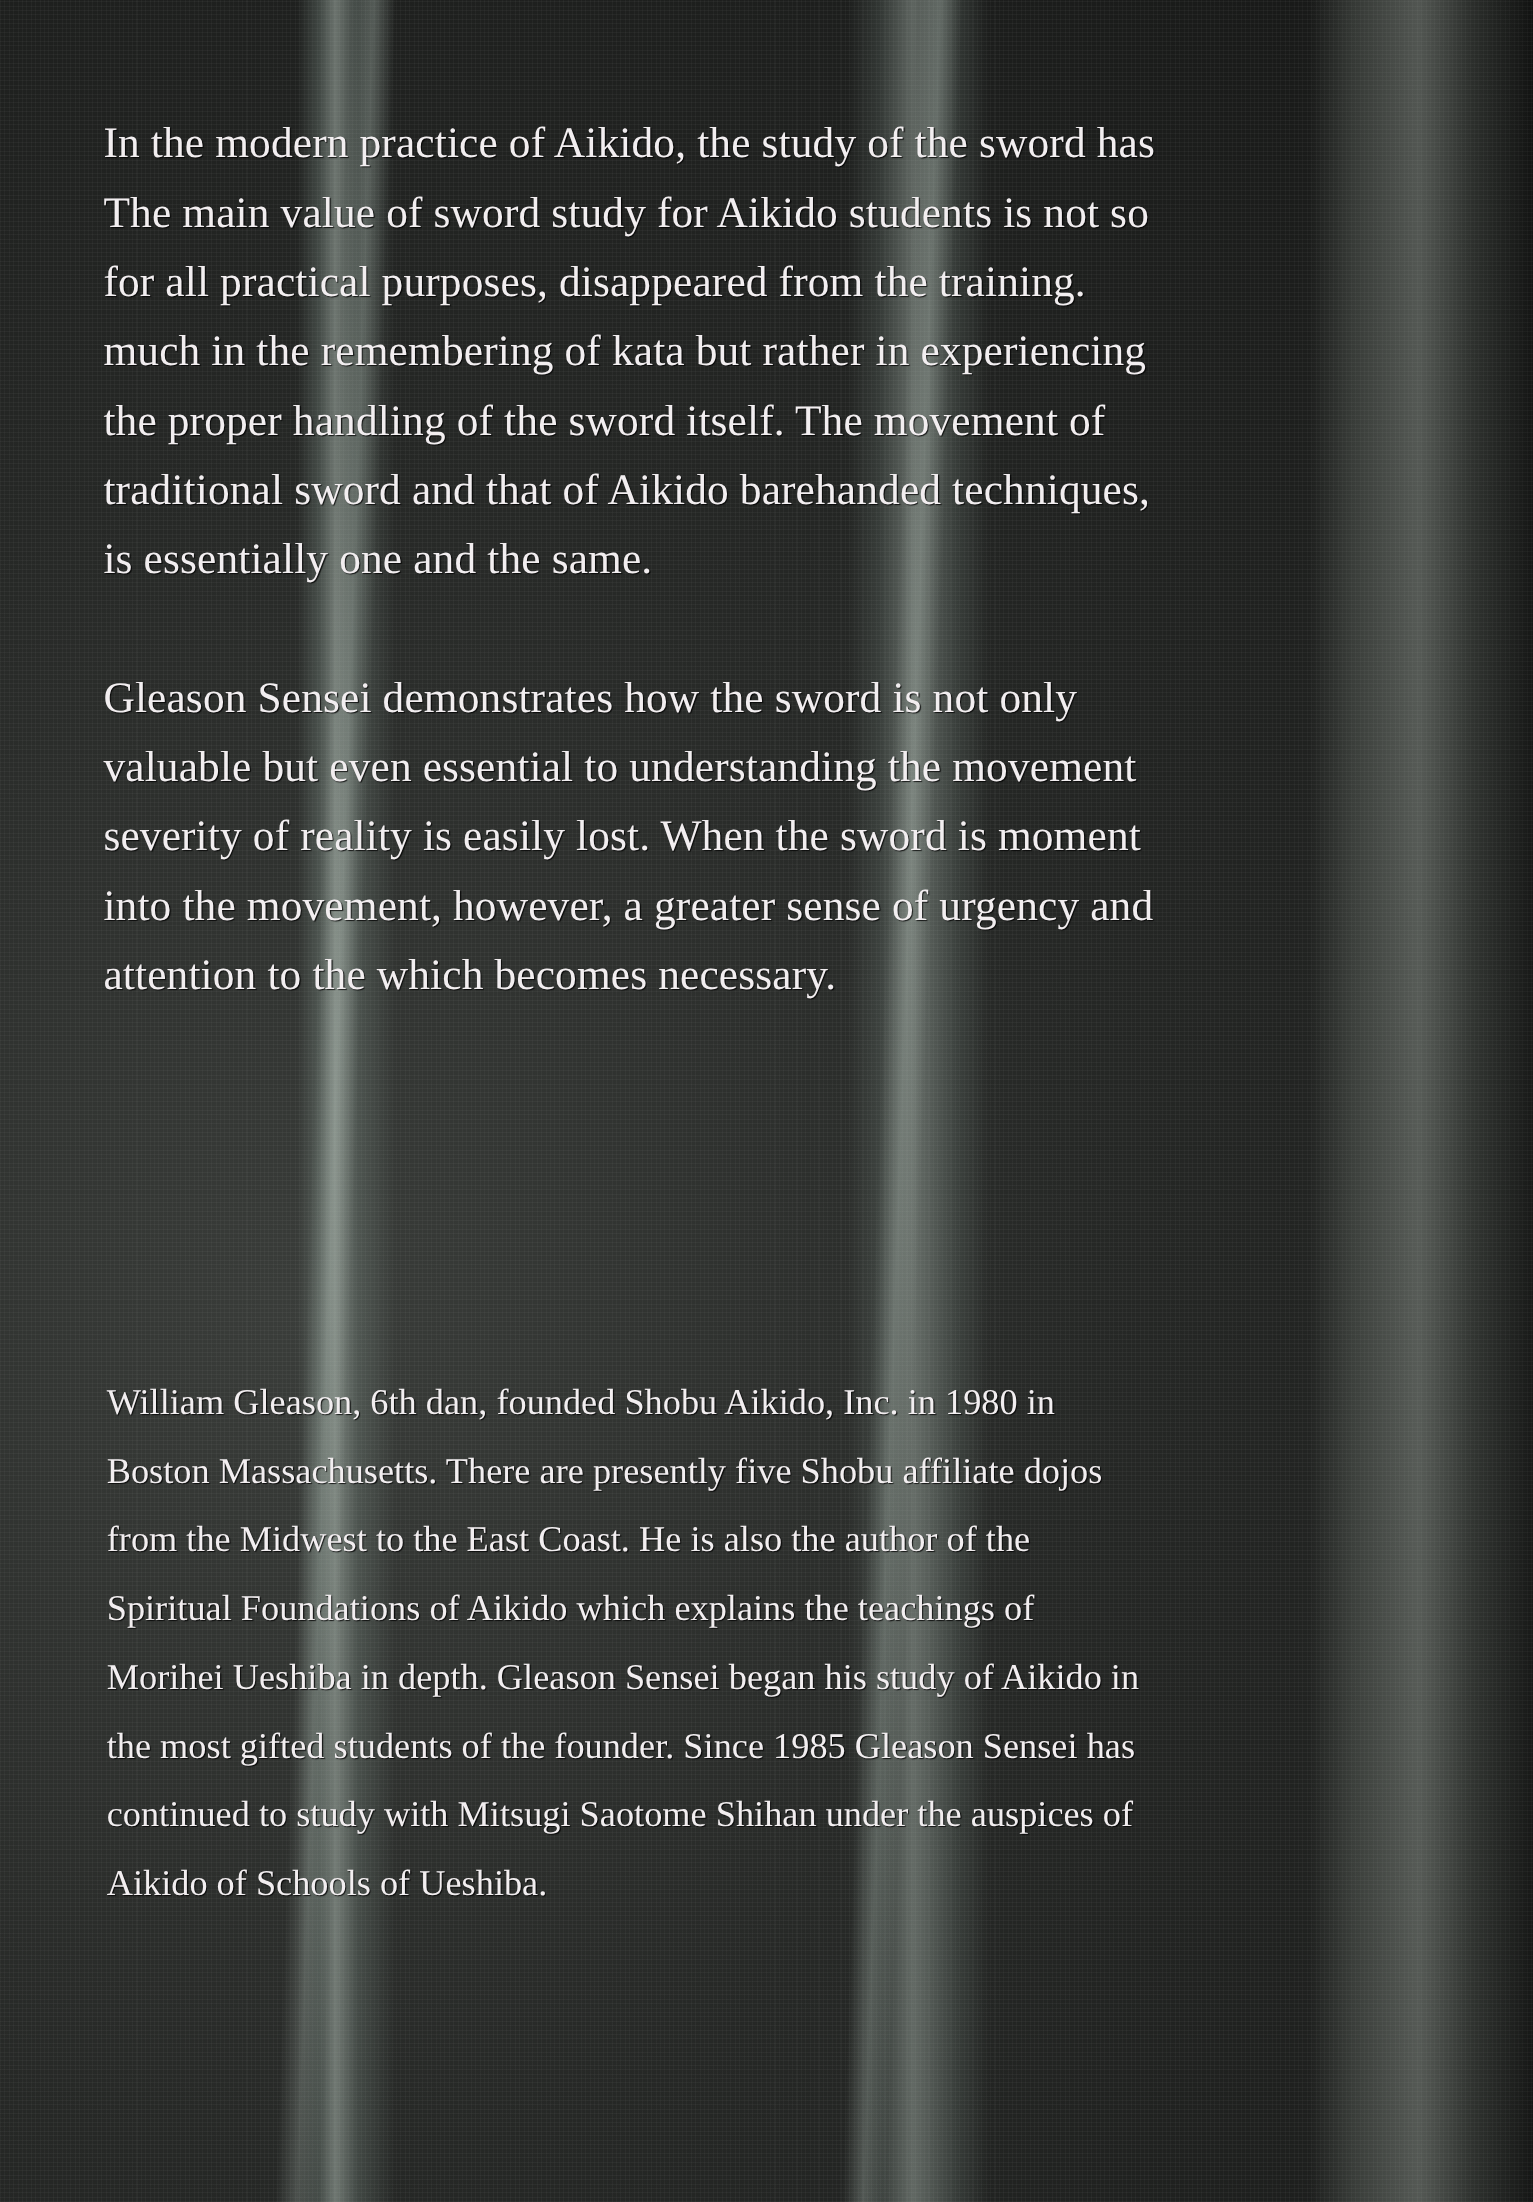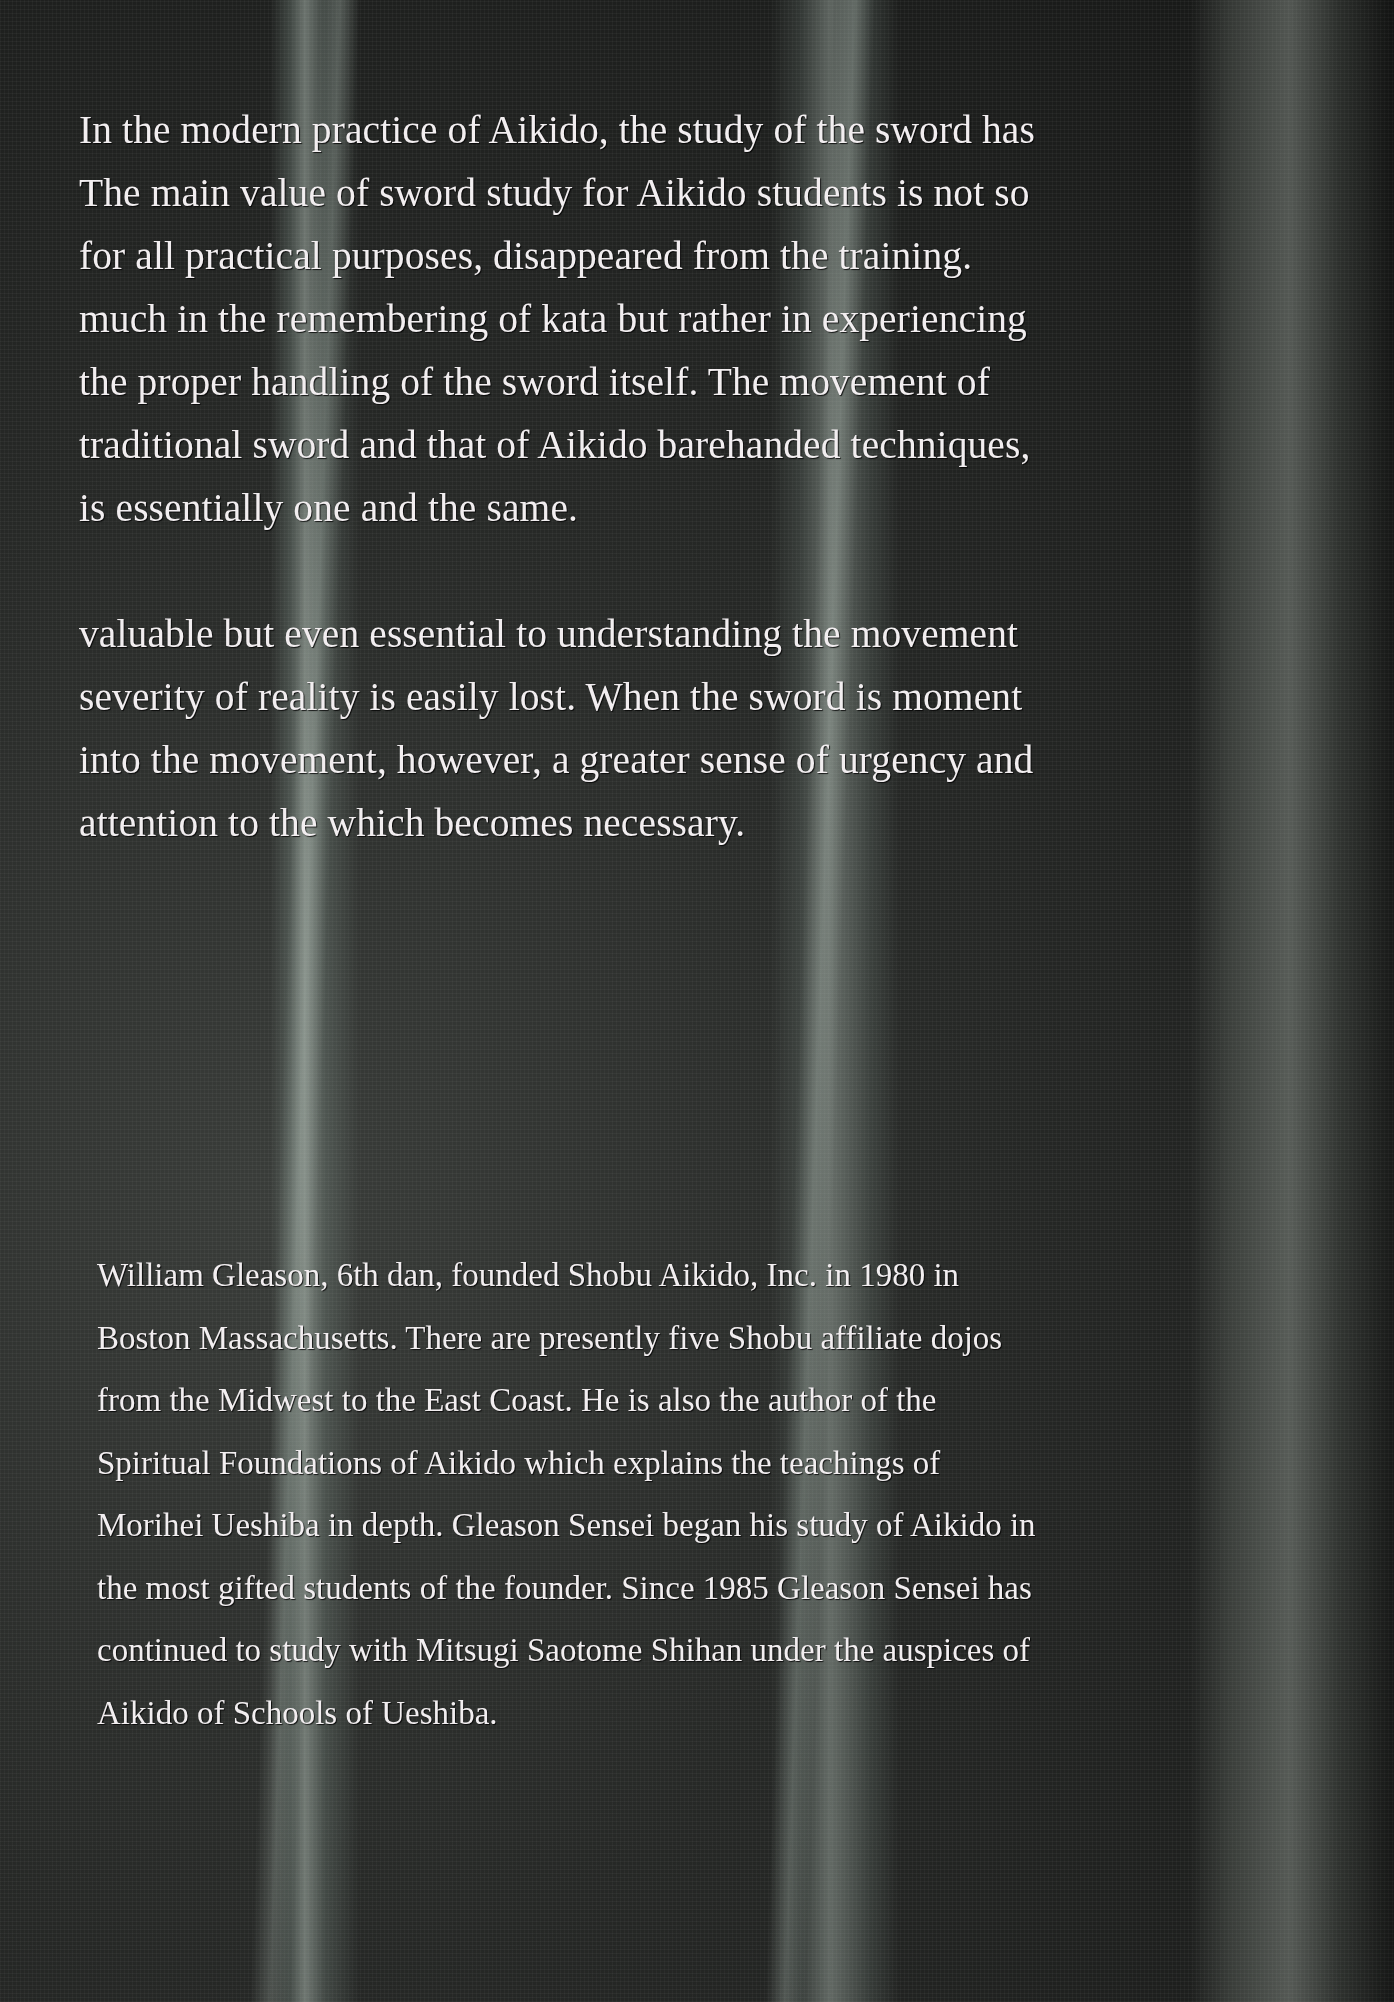--- a/index.html
+++ b/index.html
@@ -28,21 +28,21 @@
       background: linear-gradient(90deg, rgba(0,0,0,0), rgba(210,225,215,0.22), rgba(0,0,0,0));
       transform: skewX(-2deg);
     }
     .text-block {
       position: absolute;
       font-family: "Liberation Serif", "DejaVu Serif", serif;
       color: #f2eef0;
       text-shadow: 1px 1px 1px rgba(0,0,0,0.8);
     }
     .para-main {
-      left: 79px; width: 1260px;
+      left: 94px; width: 1260px;
       font-size: 39.5px; line-height: 63px;
       letter-spacing: 0.1px;
     }
     .line { display: block; white-space: nowrap; }
     #para1 { top: 99px; }
     #para2 { top: 603px; }
     #bio { top: 1244px; left: 97px; width: 1260px; font-size: 33px; line-height: 62.5px; }
   </style>
 </head>
 <body>
@@ -55,20 +55,21 @@
   <span class="line">In the modern practice of Aikido, the study of the sword has</span>
   <span class="line">The main value of sword study for Aikido students is not so</span>
   <span class="line">for all practical purposes, disappeared from the training.</span>
   <span class="line">much in the remembering of kata but rather in experiencing</span>
   <span class="line">the proper handling of the sword itself. The movement of</span>
   <span class="line">traditional sword and that of Aikido barehanded techniques,</span>
   <span class="line">is essentially one and the same.</span>
 </div>
 
 <div class="text-block para-main" id="para2">
+  <span class="line">Gleason Sensei demonstrates how the sword is not only</span>
   <span class="line">valuable but even essential to understanding the movement</span>
   <span class="line">severity of reality is easily lost. When the sword is moment</span>
   <span class="line">into the movement, however, a greater sense of urgency and</span>
   <span class="line">attention to the which becomes necessary.</span>
 </div>
 
 <div class="text-block" id="bio">
   <span class="line">William Gleason, 6th dan, founded Shobu Aikido, Inc. in 1980 in</span>
   <span class="line">Boston Massachusetts. There are presently five Shobu affiliate dojos</span>
   <span class="line">from the Midwest to the East Coast. He is also the author of the</span>

